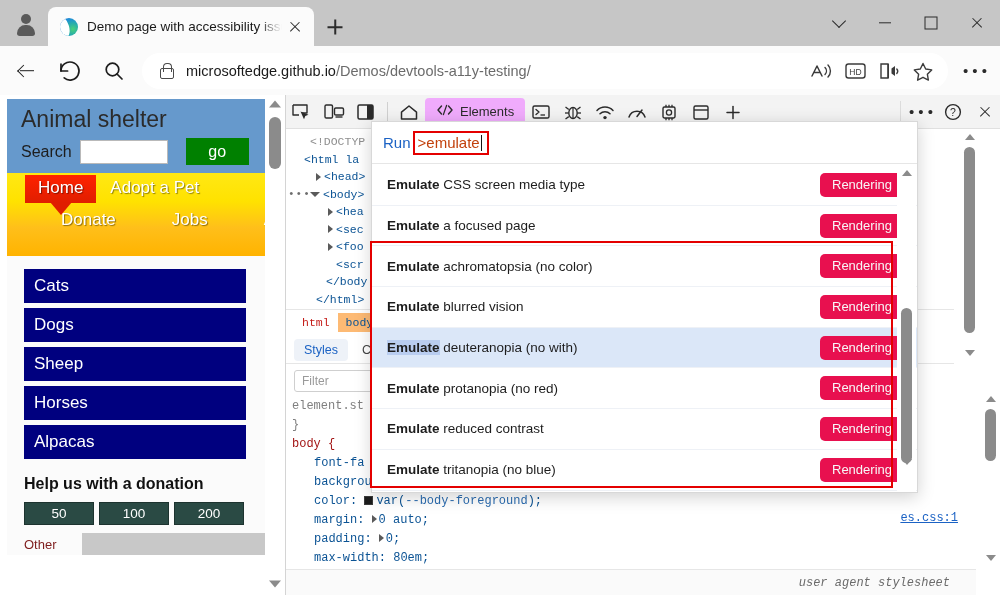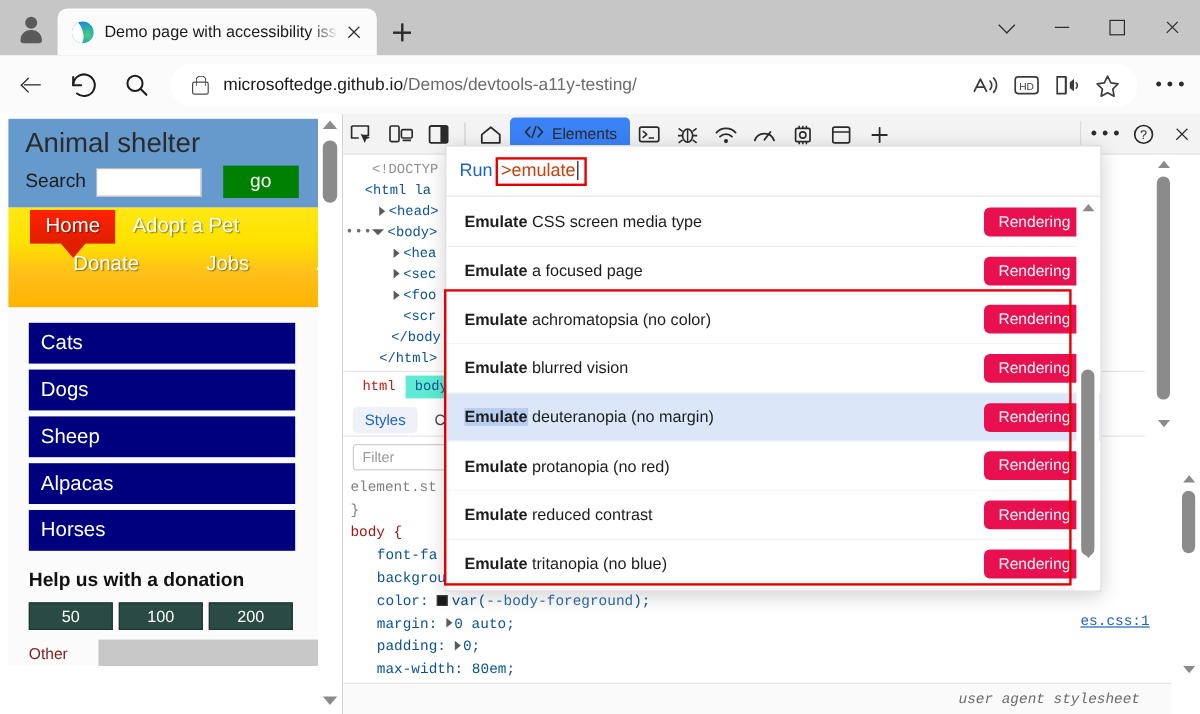--- a/index.html
+++ b/index.html
@@ -202,21 +202,21 @@
     position: absolute; left: 0; top: 0; width: 715px; height: 34px;
     background: #f3f3f3; border-bottom: 1px solid #e0e0e0;
     display: flex; align-items: center;
   }
   .dt-ic { width: 32px; height: 28px; position: relative; flex: 0 0 32px; }
   .dt-sep { width: 1px; height: 20px; background: #d0d0d0; margin: 0 5px; flex: 0 0 1px; }
   .dt-tab {
     height: 28px; padding: 0 11px; display:flex; align-items:center; gap:6px;
     border-radius: 4px; font-size: 13px; color:#2b2b2b; flex: 0 0 auto;
   }
-  .dt-tab.active { background: #3b82f6; }
+  .dt-tab.active { background: #f0abfc; }
   .dt-right { margin-left: auto; display:flex; align-items:center; }
   .dt-sepv { width:1px; height: 22px; background:#dcdcdc; margin: 0 4px; }
 
   .dt-panel { position: absolute; left: 0; top: 34px; width: 715px; height: 466px; background: #fff; }
 
   .dom-tree {
     position: absolute; left: 0; top: 0; width: 668px; height: 178px;
     font-family: "Liberation Mono", monospace; font-size: 11.5px;
     color: #0b5394; padding: 4px 0 0 0; overflow: hidden; white-space: nowrap;
   }
@@ -233,21 +233,21 @@
     border-top: 5px solid #5a5a5a; border-bottom: 0;
   }
   .ellip { position:absolute; left: 2px; top: 0; color:#6e6e6e; font-size: 11px; letter-spacing:1px; }
 
   .breadcrumb {
     position: absolute; left: 0; top: 180px; width: 668px; height: 25px;
     background: #fff; border-top: 1px solid #e6e6e6; display:flex; align-items:center; padding-left: 8px;
     font-family: "Liberation Mono", monospace; font-size: 11.5px;
   }
   .bc-item { padding: 3px 8px; color: #c41a16; }
-  .bc-item.sel { background: #5eead4; color: #0b5394; text-align: right; }
+  .bc-item.sel { background: #fdba74; color: #0b5394; text-align: right; }
 
   .styles-tabs {
     position: absolute; left: 0; top: 207px; width: 668px; height: 28px;
     border-bottom: 1px solid #e6e6e6; display:flex; align-items:center; padding-left: 8px; gap: 4px;
   }
   .st-tab { font-size: 12.5px; color:#444; padding: 4px 10px; border-radius: 4px; }
   .st-tab.active { color: #1b62c4; background: #eef2f8; }
 
   .filter-row { position: absolute; left: 0; top: 238px; width: 668px; height: 30px; padding: 3px 8px; }
   .filter-box {
@@ -429,22 +429,22 @@
           <span>Donate</span>
           <span>Jobs</span>
           <span>About Us</span>
         </div>
       </div>
 
       <div class="page-body">
         <a class="cat-btn">Cats</a>
         <a class="cat-btn">Dogs</a>
         <a class="cat-btn">Sheep</a>
+        <a class="cat-btn">Horses</a>
         <a class="cat-btn">Alpacas</a>
-        <a class="cat-btn">Horses</a>
 
         <div class="donate-head">Help us with a donation</div>
         <div class="donate-row">
           <div class="donate-btn">50</div>
           <div class="donate-btn">100</div>
           <div class="donate-btn">200</div>
         </div>
         <div class="other-row">
           <span class="other-label">Other</span>
           <input class="other-input" type="text" value="" style="">
@@ -660,21 +660,21 @@
       </div>
       <div class="pal-row">
         <span class="pal-label"><b>Emulate</b><span> achromatopsia (no color)</span></span>
         <span class="pal-badge">Rendering</span>
       </div>
       <div class="pal-row">
         <span class="pal-label"><b>Emulate</b><span> blurred vision</span></span>
         <span class="pal-badge">Rendering</span>
       </div>
       <div class="pal-row sel">
-        <span class="pal-label"><b>Emulate</b><span> deuteranopia (no margin)</span></span>
+        <span class="pal-label"><b>Emulate</b><span> deuteranopia (no with)</span></span>
         <span class="pal-badge">Rendering</span>
       </div>
       <div class="pal-row">
         <span class="pal-label"><b>Emulate</b><span> protanopia (no red)</span></span>
         <span class="pal-badge">Rendering</span>
       </div>
       <div class="pal-row">
         <span class="pal-label"><b>Emulate</b><span> reduced contrast</span></span>
         <span class="pal-badge">Rendering</span>
       </div>

